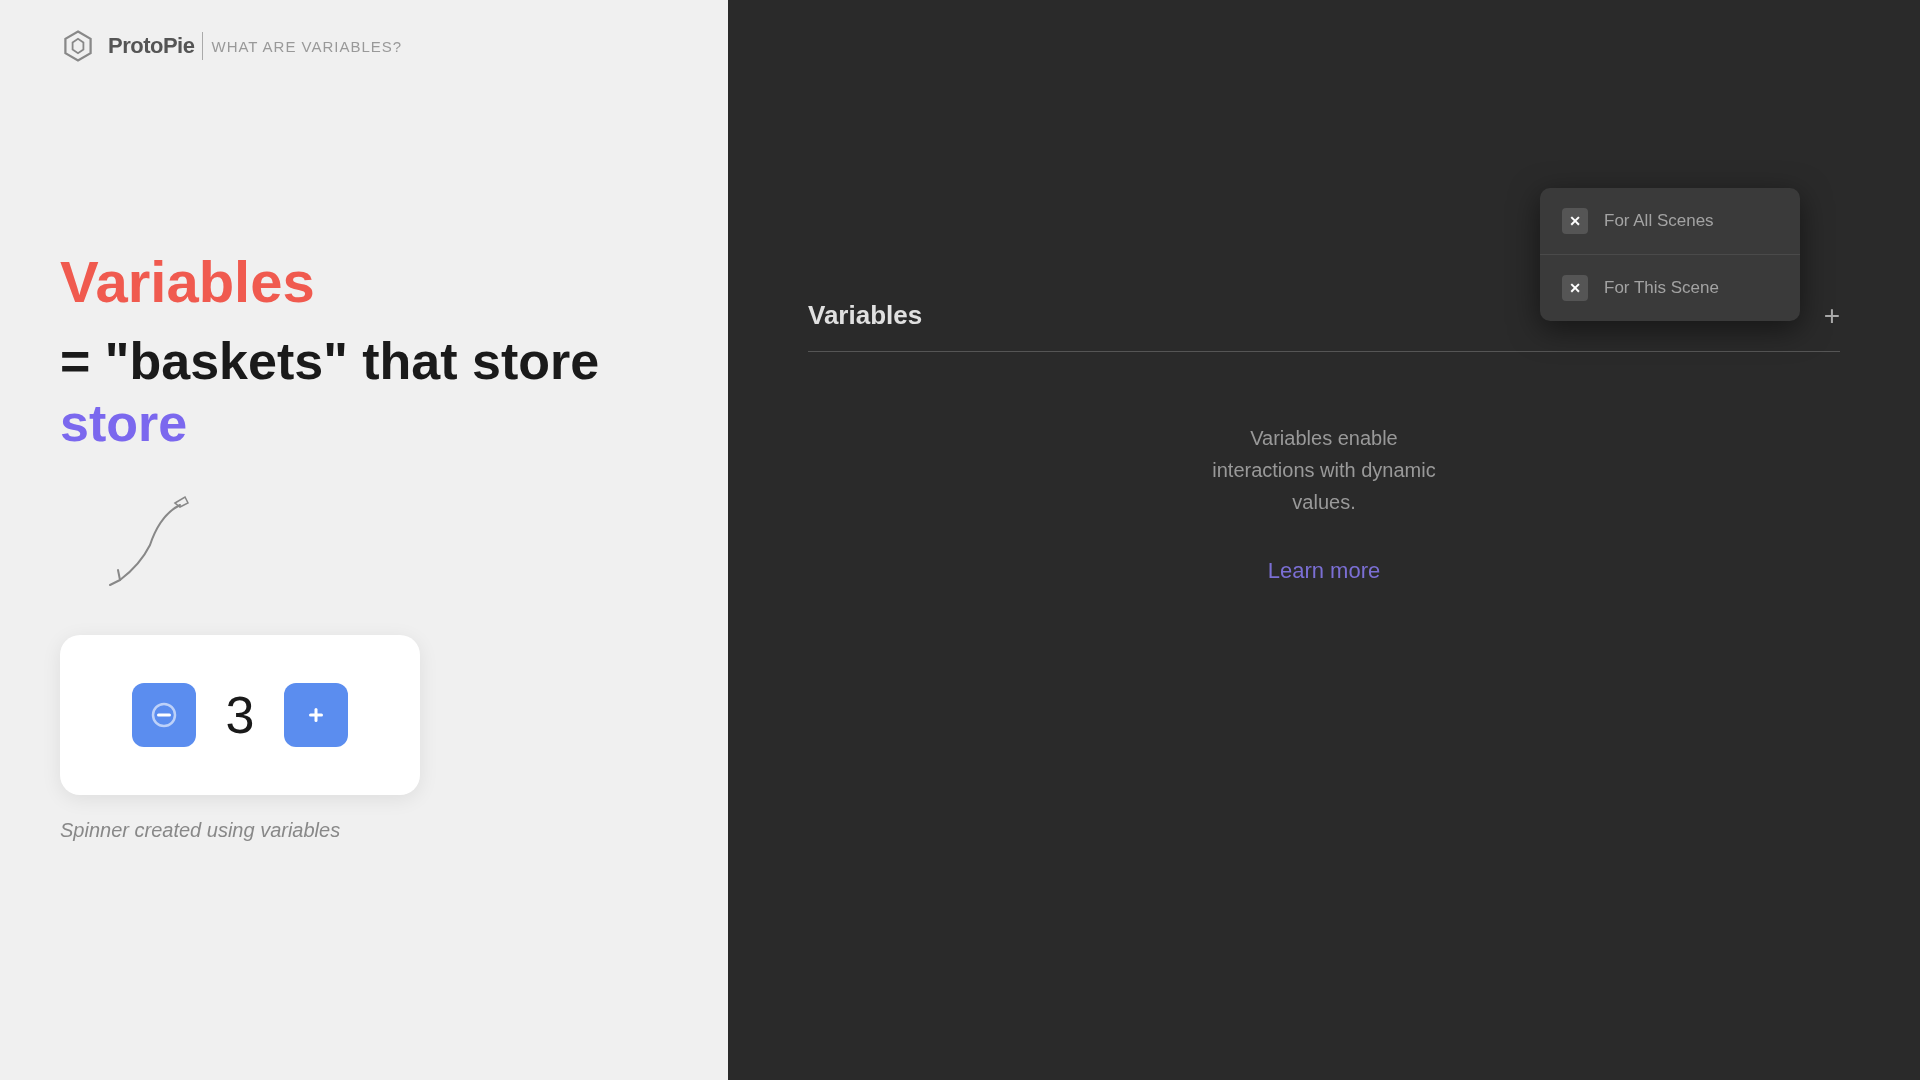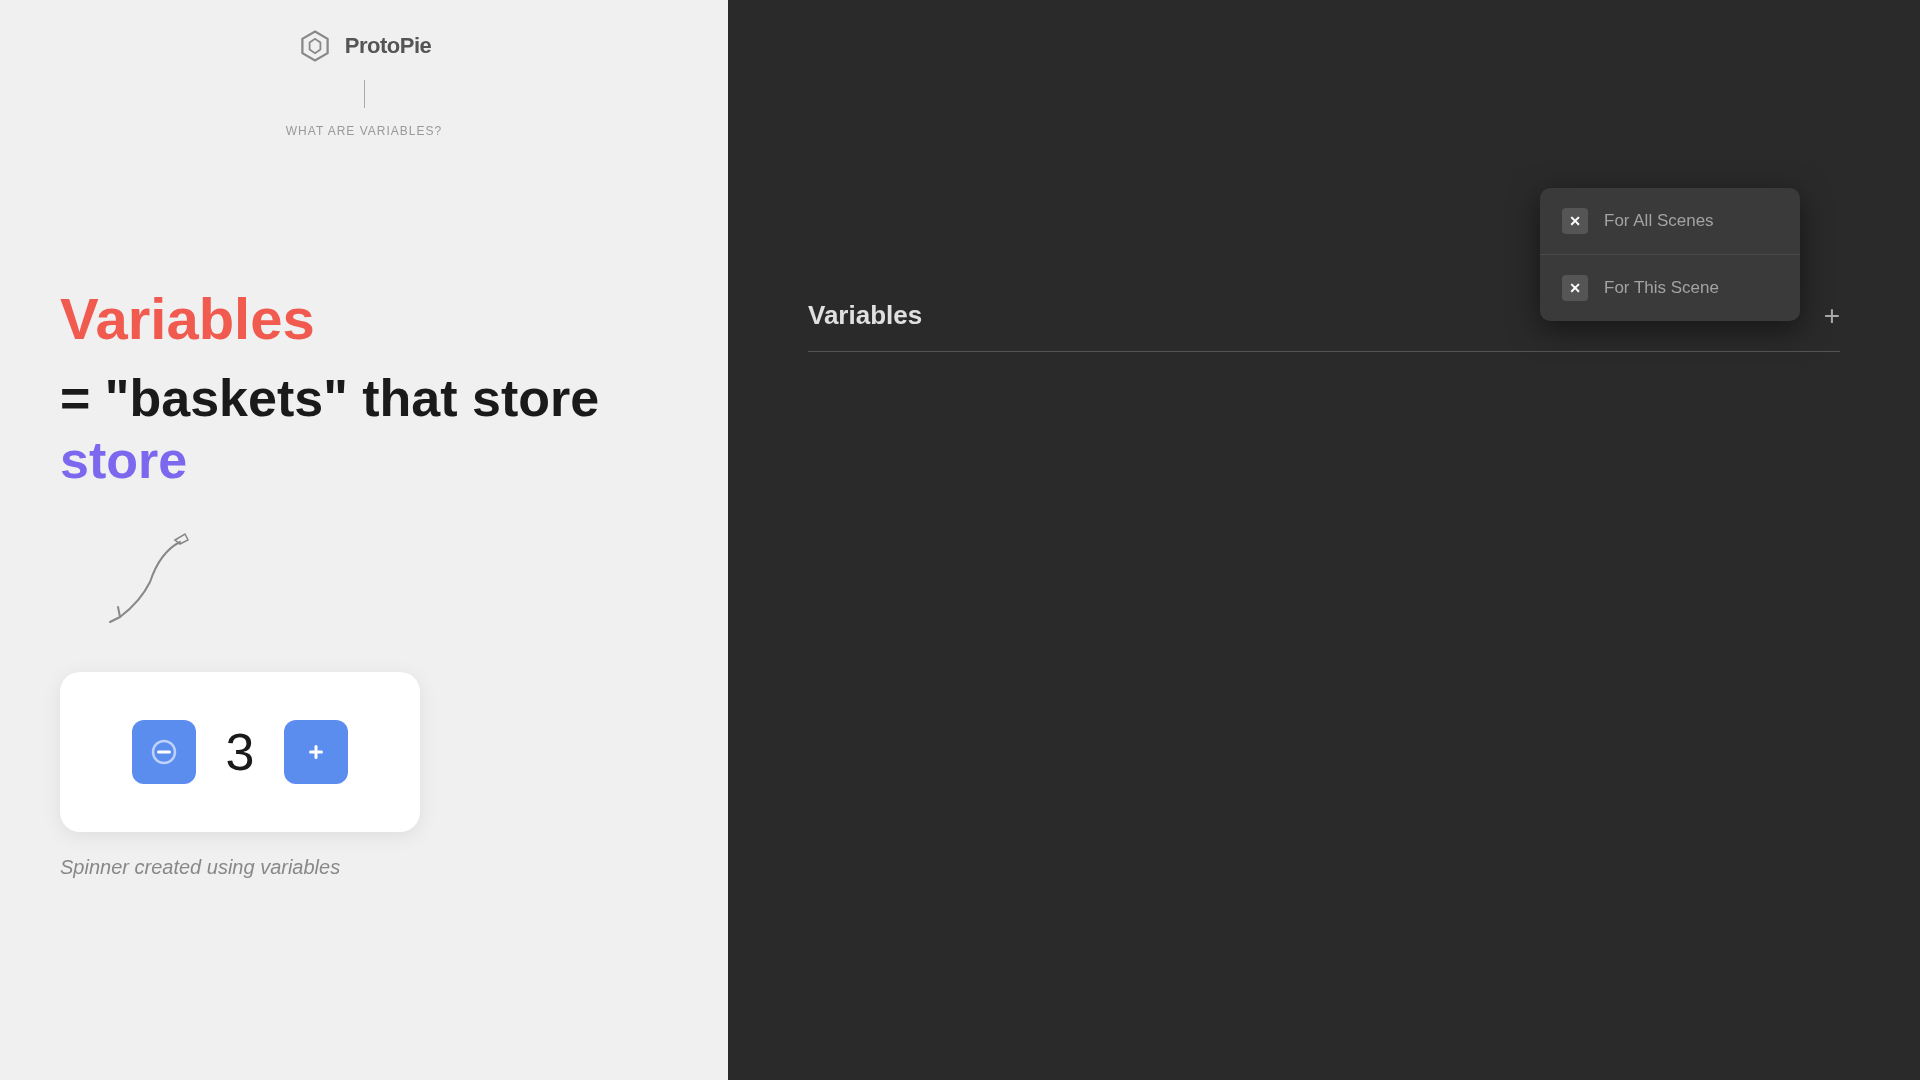--- a/index.html
+++ b/index.html
@@ -18,24 +18,22 @@
       background: #f0f0f0;
       display: flex;
       flex-direction: column;
       padding: 0 60px;
       position: relative;
     }
 
     .header {
       display: flex;
       align-items: center;
-      gap: 16px;
       padding: 28px 0;
       border-bottom: none;
-      flex-direction: column;
     }
 
     .logo-area {
       display: flex;
       align-items: center;
       gap: 12px;
     }
 
     .logo-icon {
       width: 36px;
@@ -50,21 +48,21 @@
     }
 
     .divider-vertical {
       width: 1px;
       height: 28px;
       background: #aaa;
       margin: 0 8px;
     }
 
     .subtitle-text {
-      font-size: 12px;
+      font-size: 15px;
       font-weight: 500;
       color: #999;
       letter-spacing: 1px;
       text-transform: uppercase;
     }
 
     .main-content {
       flex: 1;
       display: flex;
       flex-direction: column;
@@ -325,15 +323,21 @@
       </div>
       <span class="dropdown-label">For This Scene</span>
     </div>
   </div>
 
   <div class="variables-panel">
     <div class="variables-header">
       <span class="variables-title">Variables</span>
       <button class="add-button">+</button>
     </div>
+    <div class="variables-body">
+      <p class="variables-description">
+        Variables enable<br>interactions with dynamic<br>values.
+      </p>
+      <a class="learn-more-link" href="#">Learn more</a>
+    </div>
   </div>
 
 </div>
 
 </body></html>

